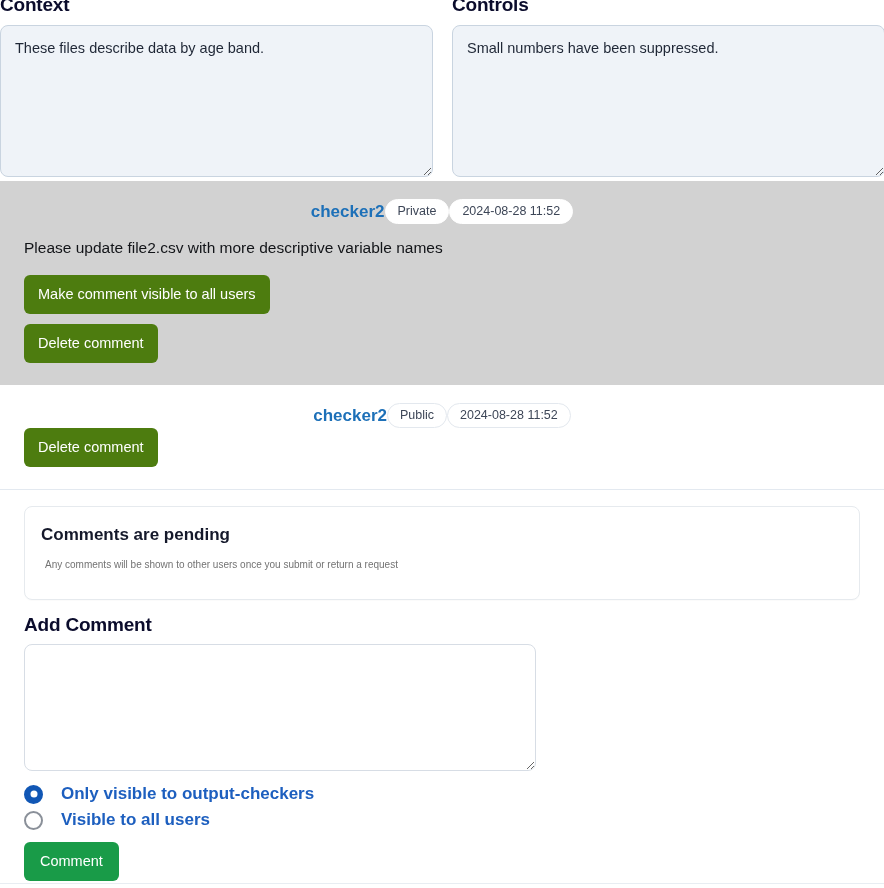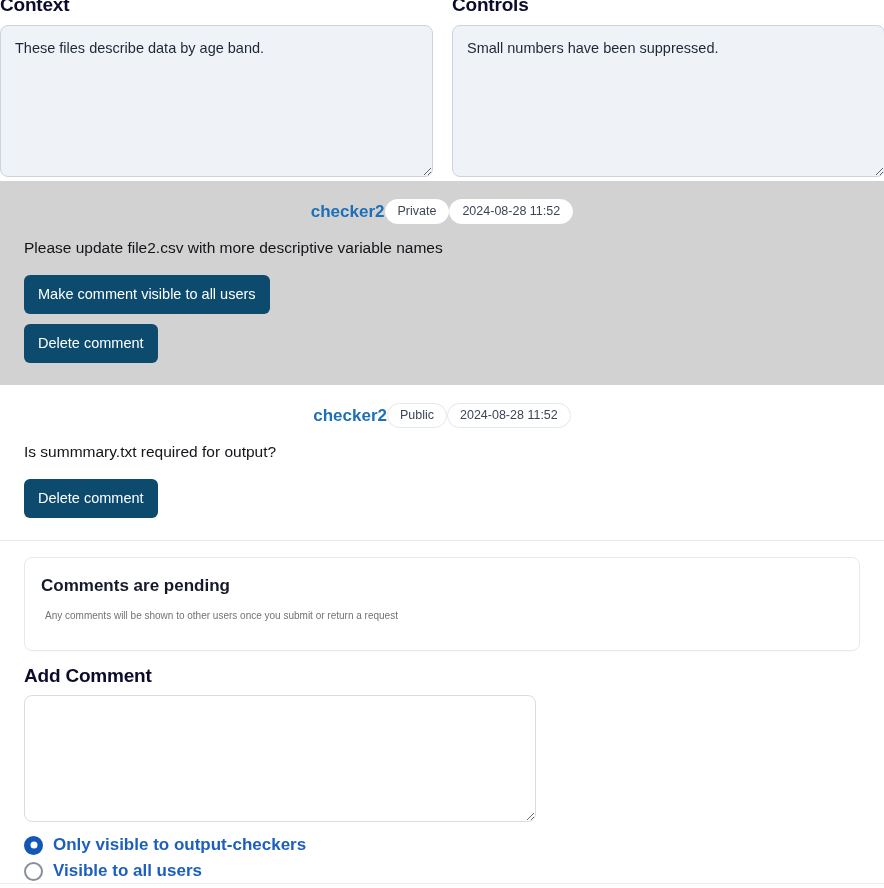--- a/index.html
+++ b/index.html
@@ -88,21 +88,21 @@
     display: inline-block;
     border: none;
     cursor: pointer;
     font-family: "Liberation Sans", sans-serif;
     border-radius: 6px;
     color: #ffffff;
     font-size: 14.5px;
     line-height: 18px;
   }
   .btn-danger {
-    background: #0c4a6e;
+    background: #4d7c0f;
     padding: 10px 14px 11px 14px;
   }
   .btn-danger + .btn-danger { margin-top: 10px; }
   .btn-stack { display: flex; flex-direction: column; align-items: flex-start; }
   .btn-success {
     background: #199b48;
     padding: 10px 16px 11px 16px;
   }
 
   .divider {
@@ -151,21 +151,21 @@
     padding: 10px 12px;
     font-size: 15px;
     font-family: "Liberation Sans", sans-serif;
     resize: vertical;
     color: #0b0c0c;
   }
   .radios { margin-top: 9px; }
   .radio-row {
     display: flex;
     align-items: center;
-    gap: 10px;
+    gap: 18px;
     margin-bottom: 6px;
     cursor: pointer;
   }
   .radio-mark {
     width: 19px;
     height: 19px;
     border-radius: 50%;
     border: 2px solid #8a9099;
     background: #ffffff;
     flex: 0 0 auto;
@@ -228,21 +228,20 @@
 </div>
 
 <div class="comment">
   <div class="comment-head">
     <a class="author-link">checker2</a>
     <div class="badges">
       <span class="badge">Public</span>
       <span class="badge">2024-08-28 11:52</span>
     </div>
   </div>
-  <div class="comment-body">Is summmary.txt required for output?</div>
   <div class="btn-stack">
     <button class="btn btn-danger">Delete comment</button>
   </div>
 </div>
 
 <div class="divider"></div>
 
 <div class="notice-wrap">
   <div class="notice">
     <div class="notice-title">Comments are pending</div>

